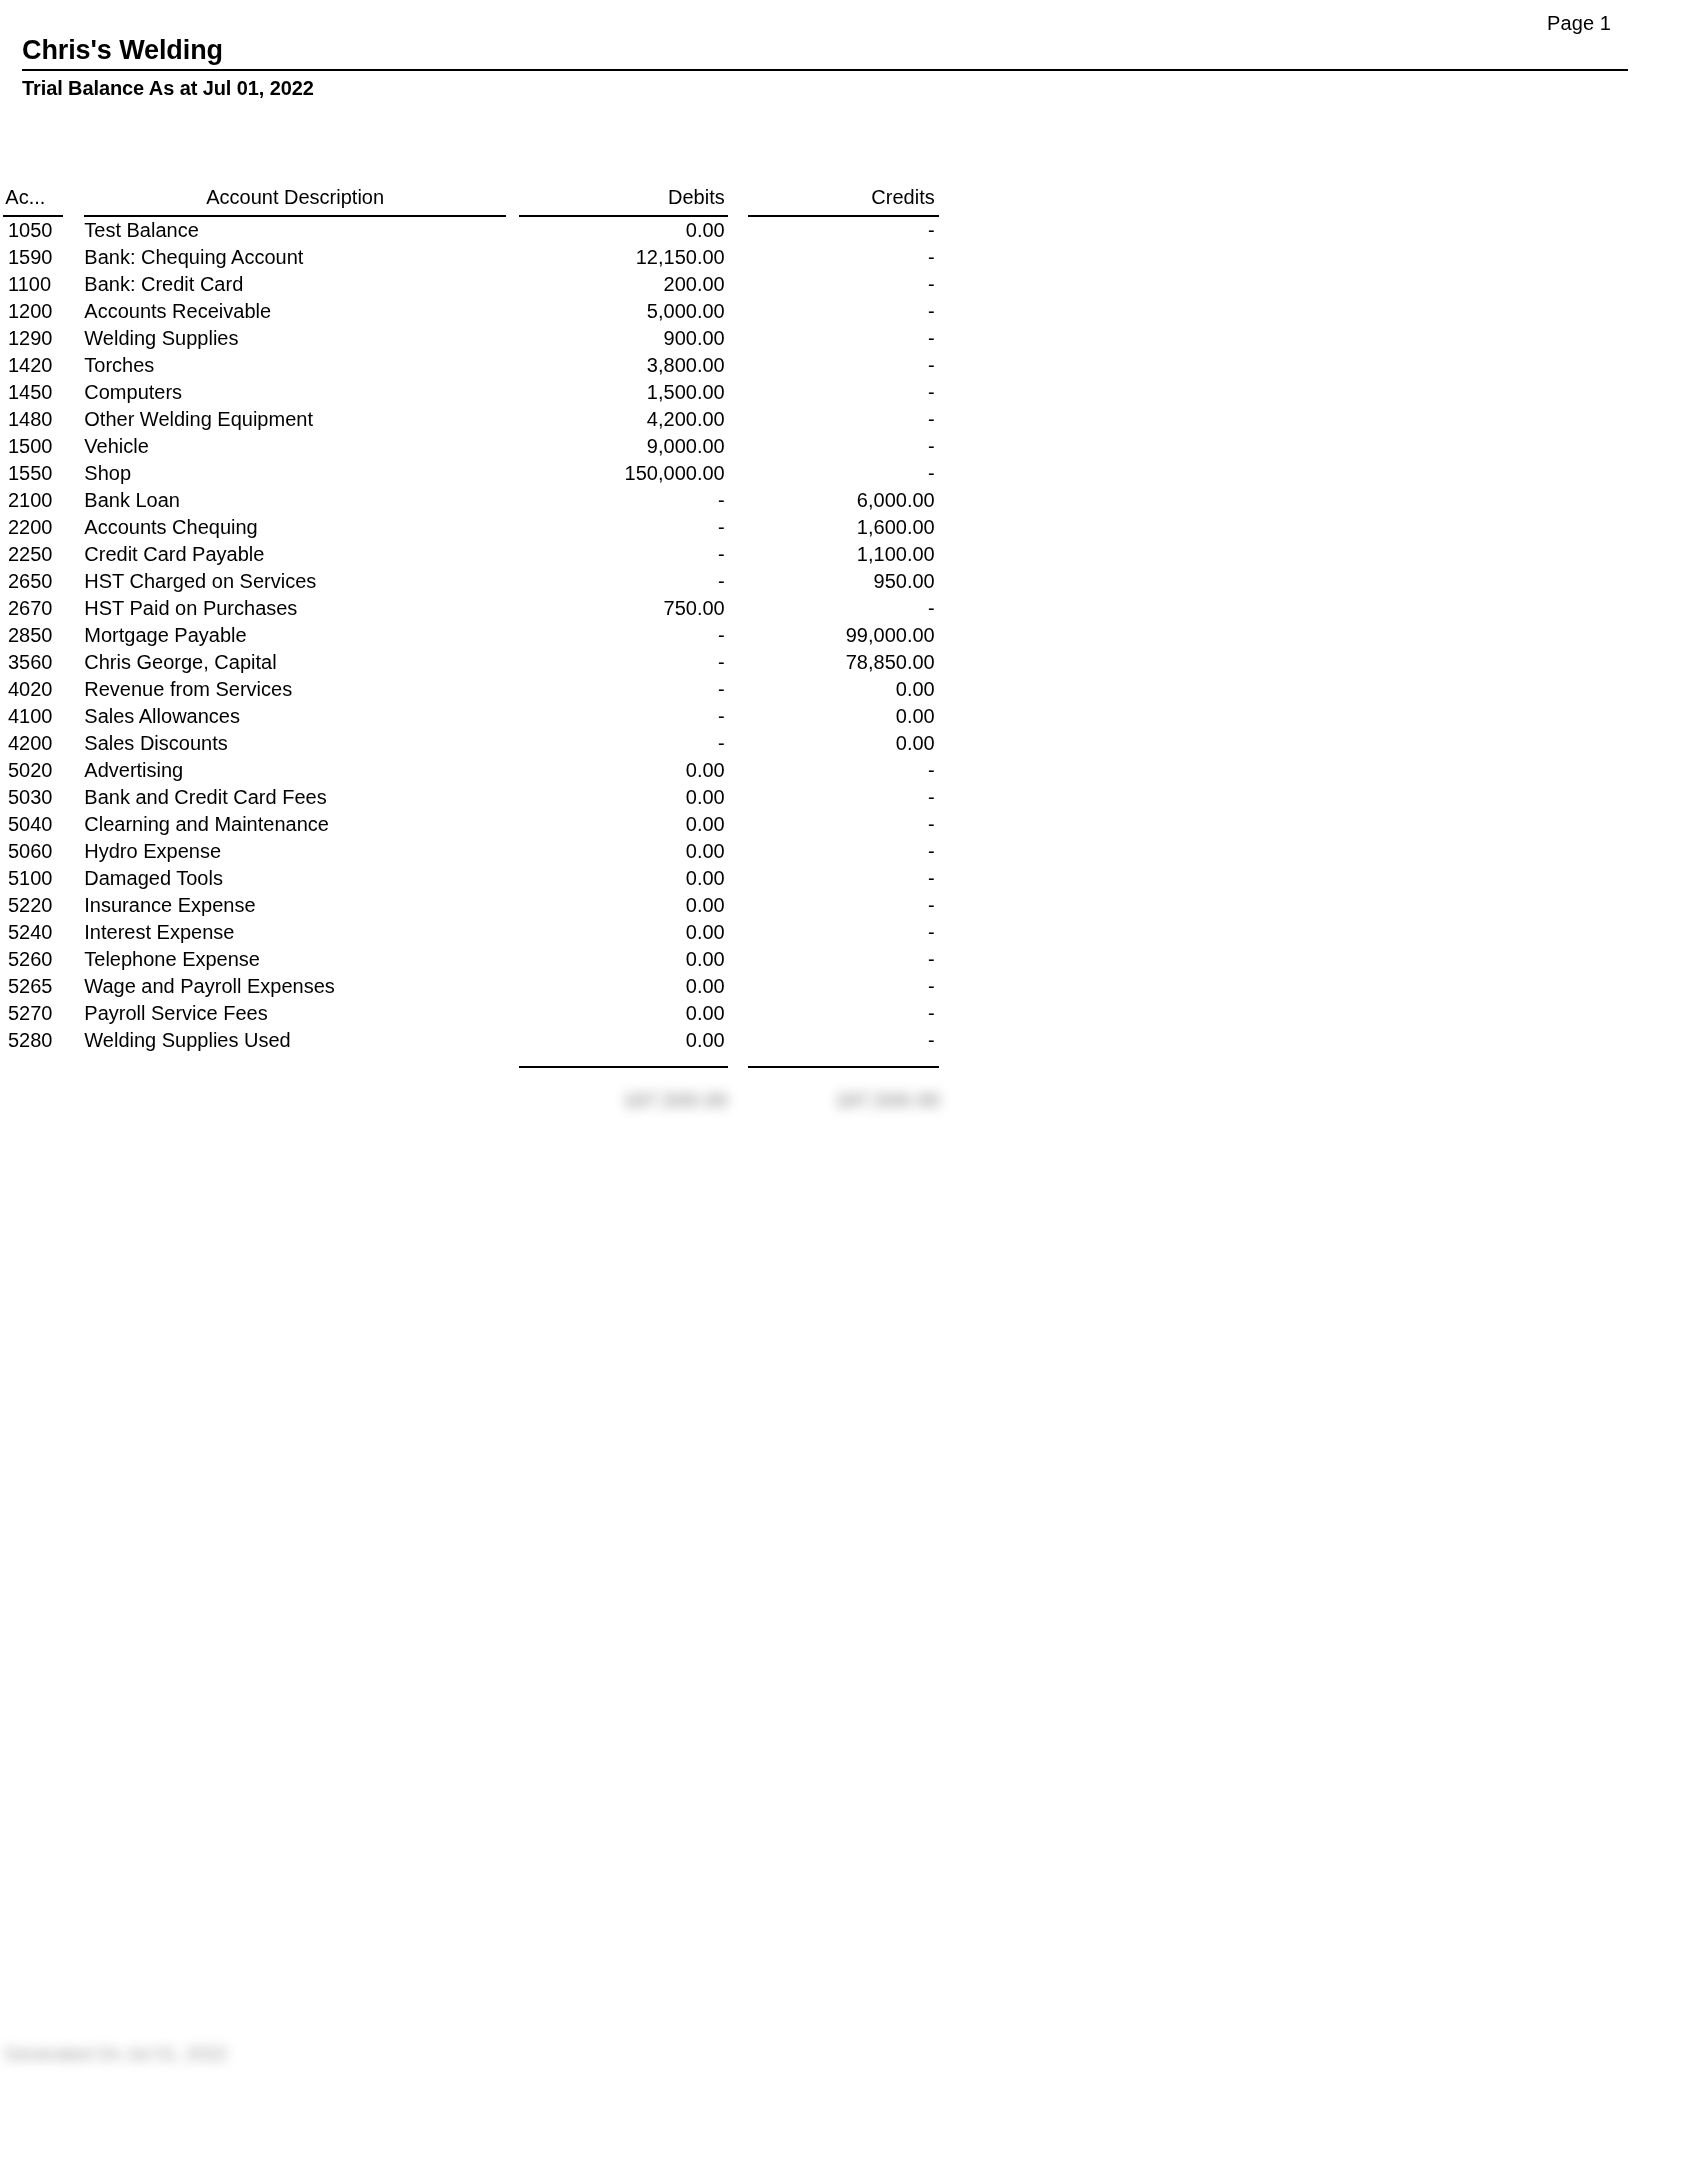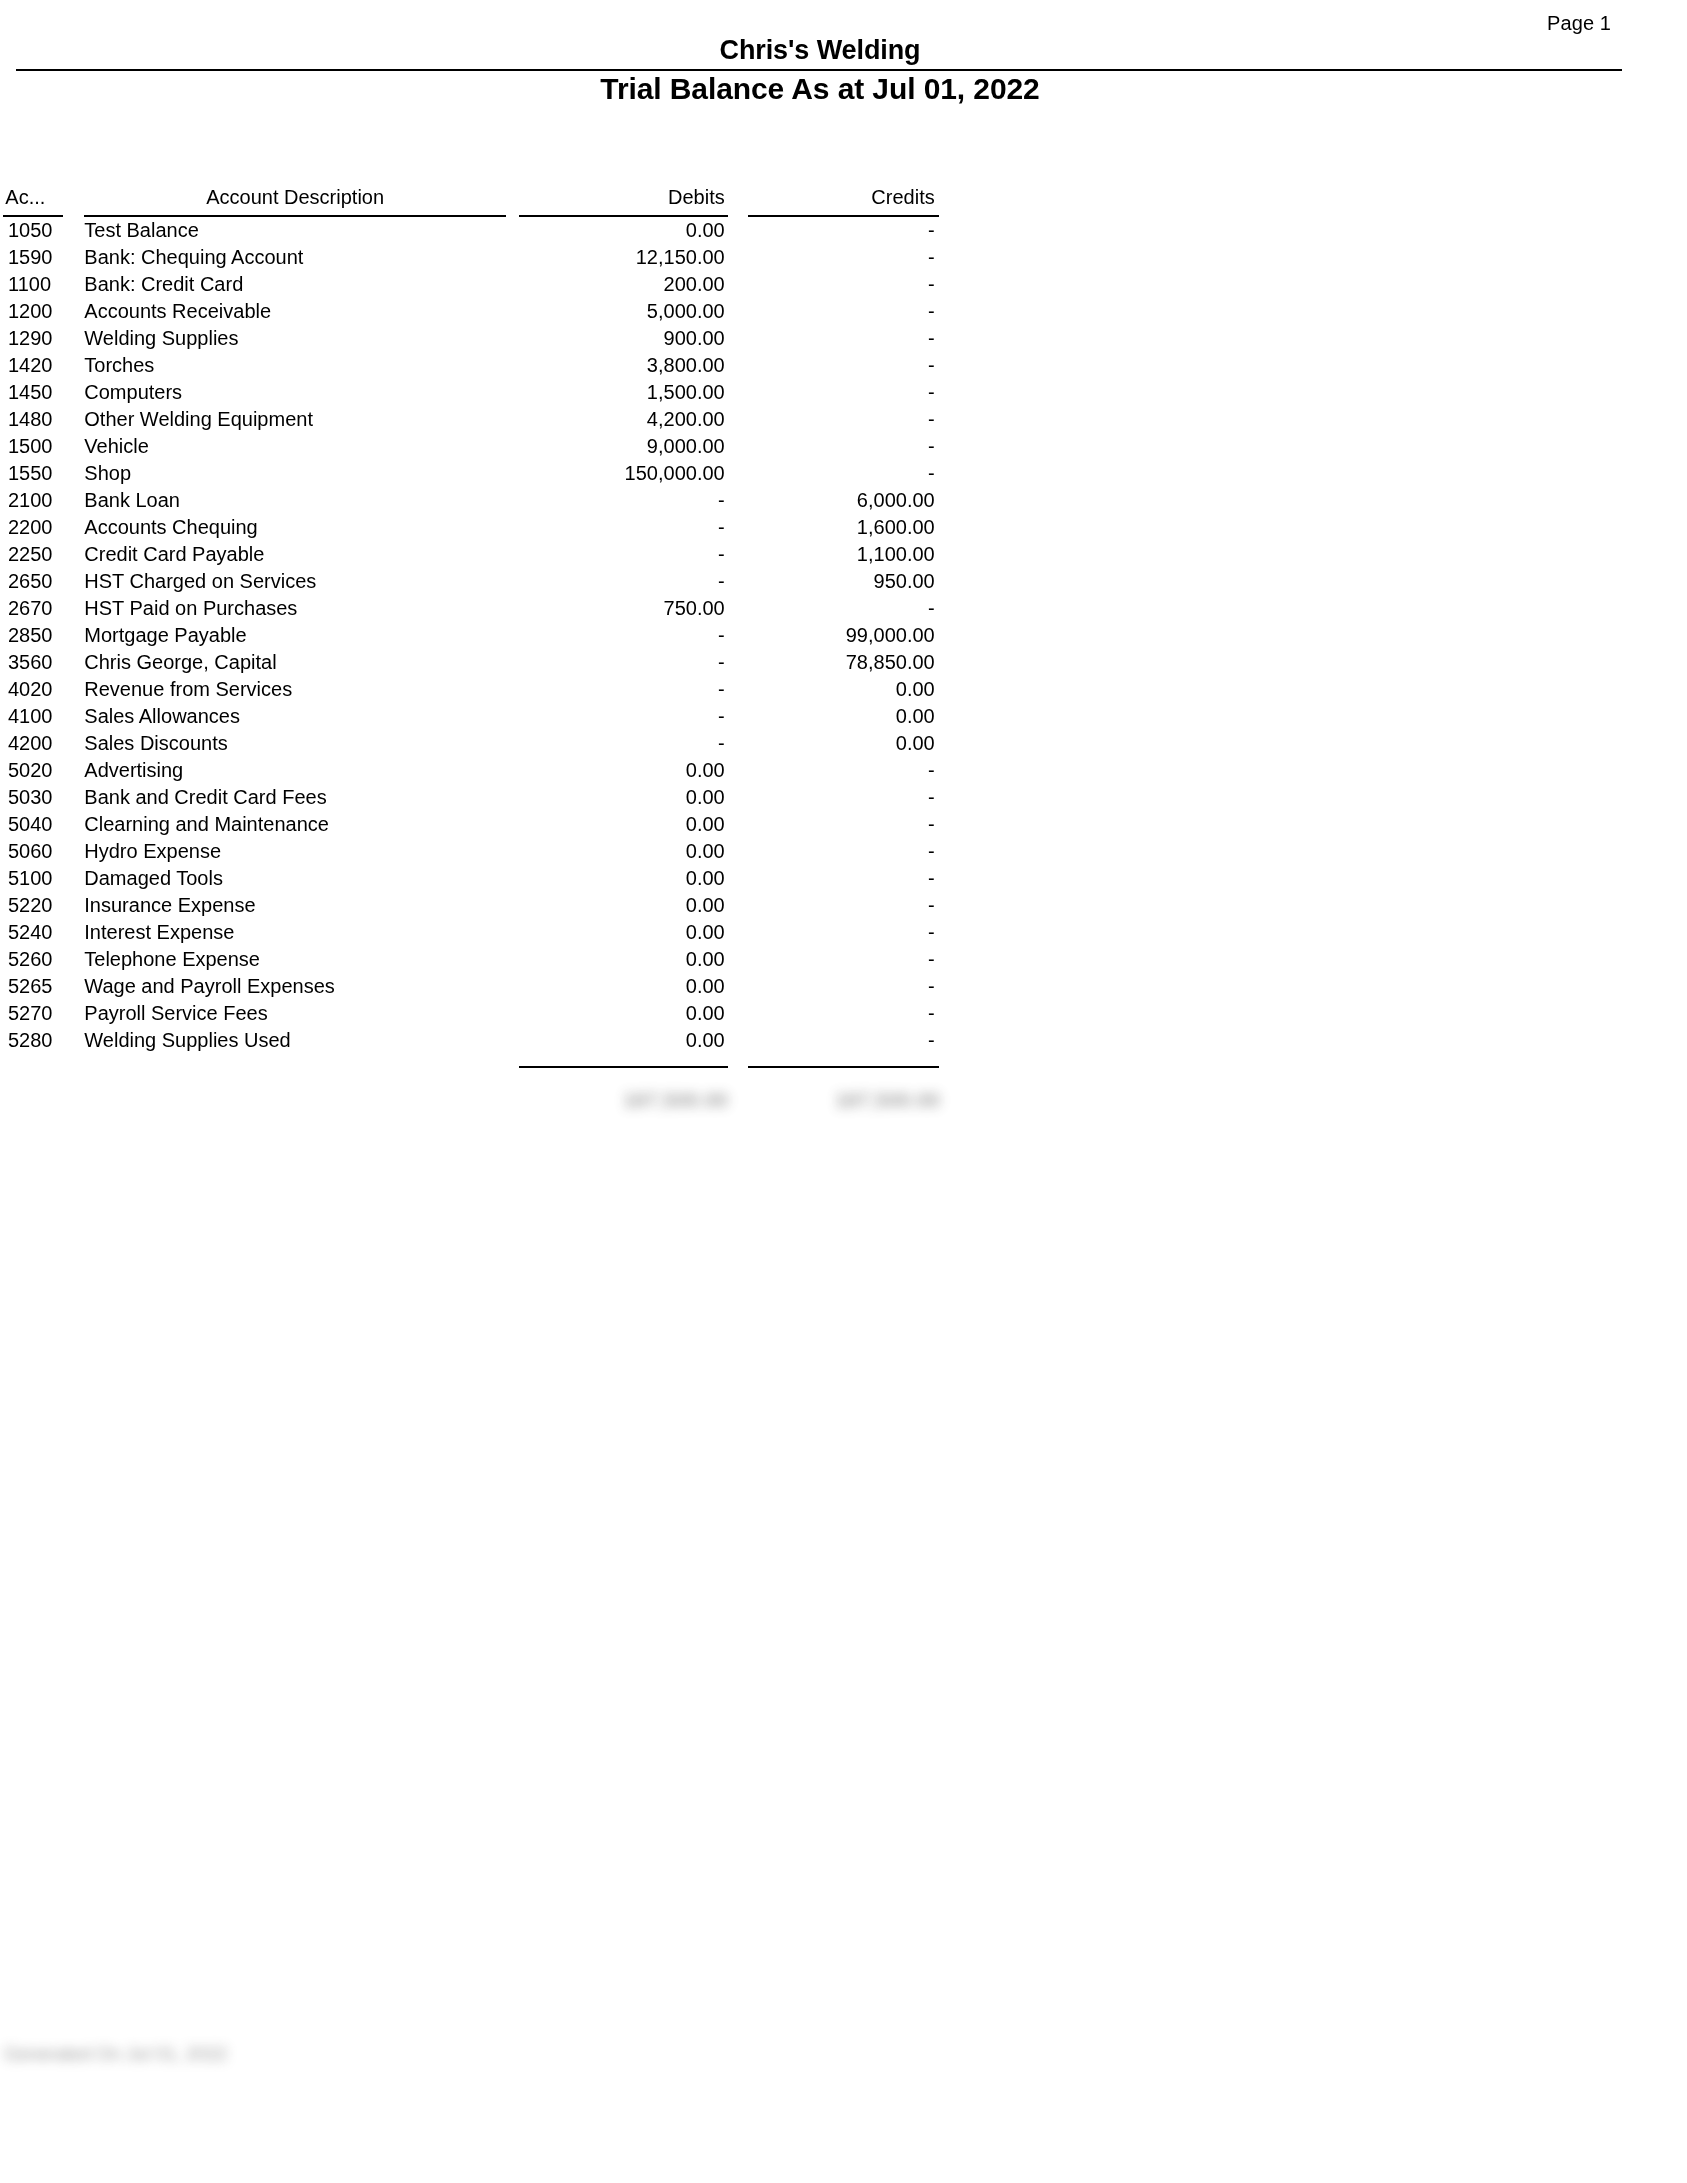--- a/index.html
+++ b/index.html
@@ -33,41 +33,40 @@
     font-size: 20px;
     line-height: 24px;
     letter-spacing: 0.1px;
     white-space: nowrap;
   }
 
   
   .report-head {
     position: absolute;
     top: 34px;
-    left: 16px;
+    left: 22px;
     width: 1608px;
-    text-align: center;
   }
   .company-name {
     font-size: 27px;
     line-height: 33px;
     font-weight: bold;
     letter-spacing: -0.1px;
     white-space: nowrap;
   }
   .title-rule {
     width: 1606px;
     height: 0;
     border-top: 2.6px solid #000000;
     margin-top: 2px;
     margin-bottom: 1.3px;
     margin-left: 0px;
   }
   .report-title {
-    font-size: 30px;
+    font-size: 20px;
     line-height: 33px;
     font-weight: bold;
     letter-spacing: -0.1px;
     white-space: nowrap;
   }
 
   
   .tb-table {
     position: absolute;
     top: 180px;

